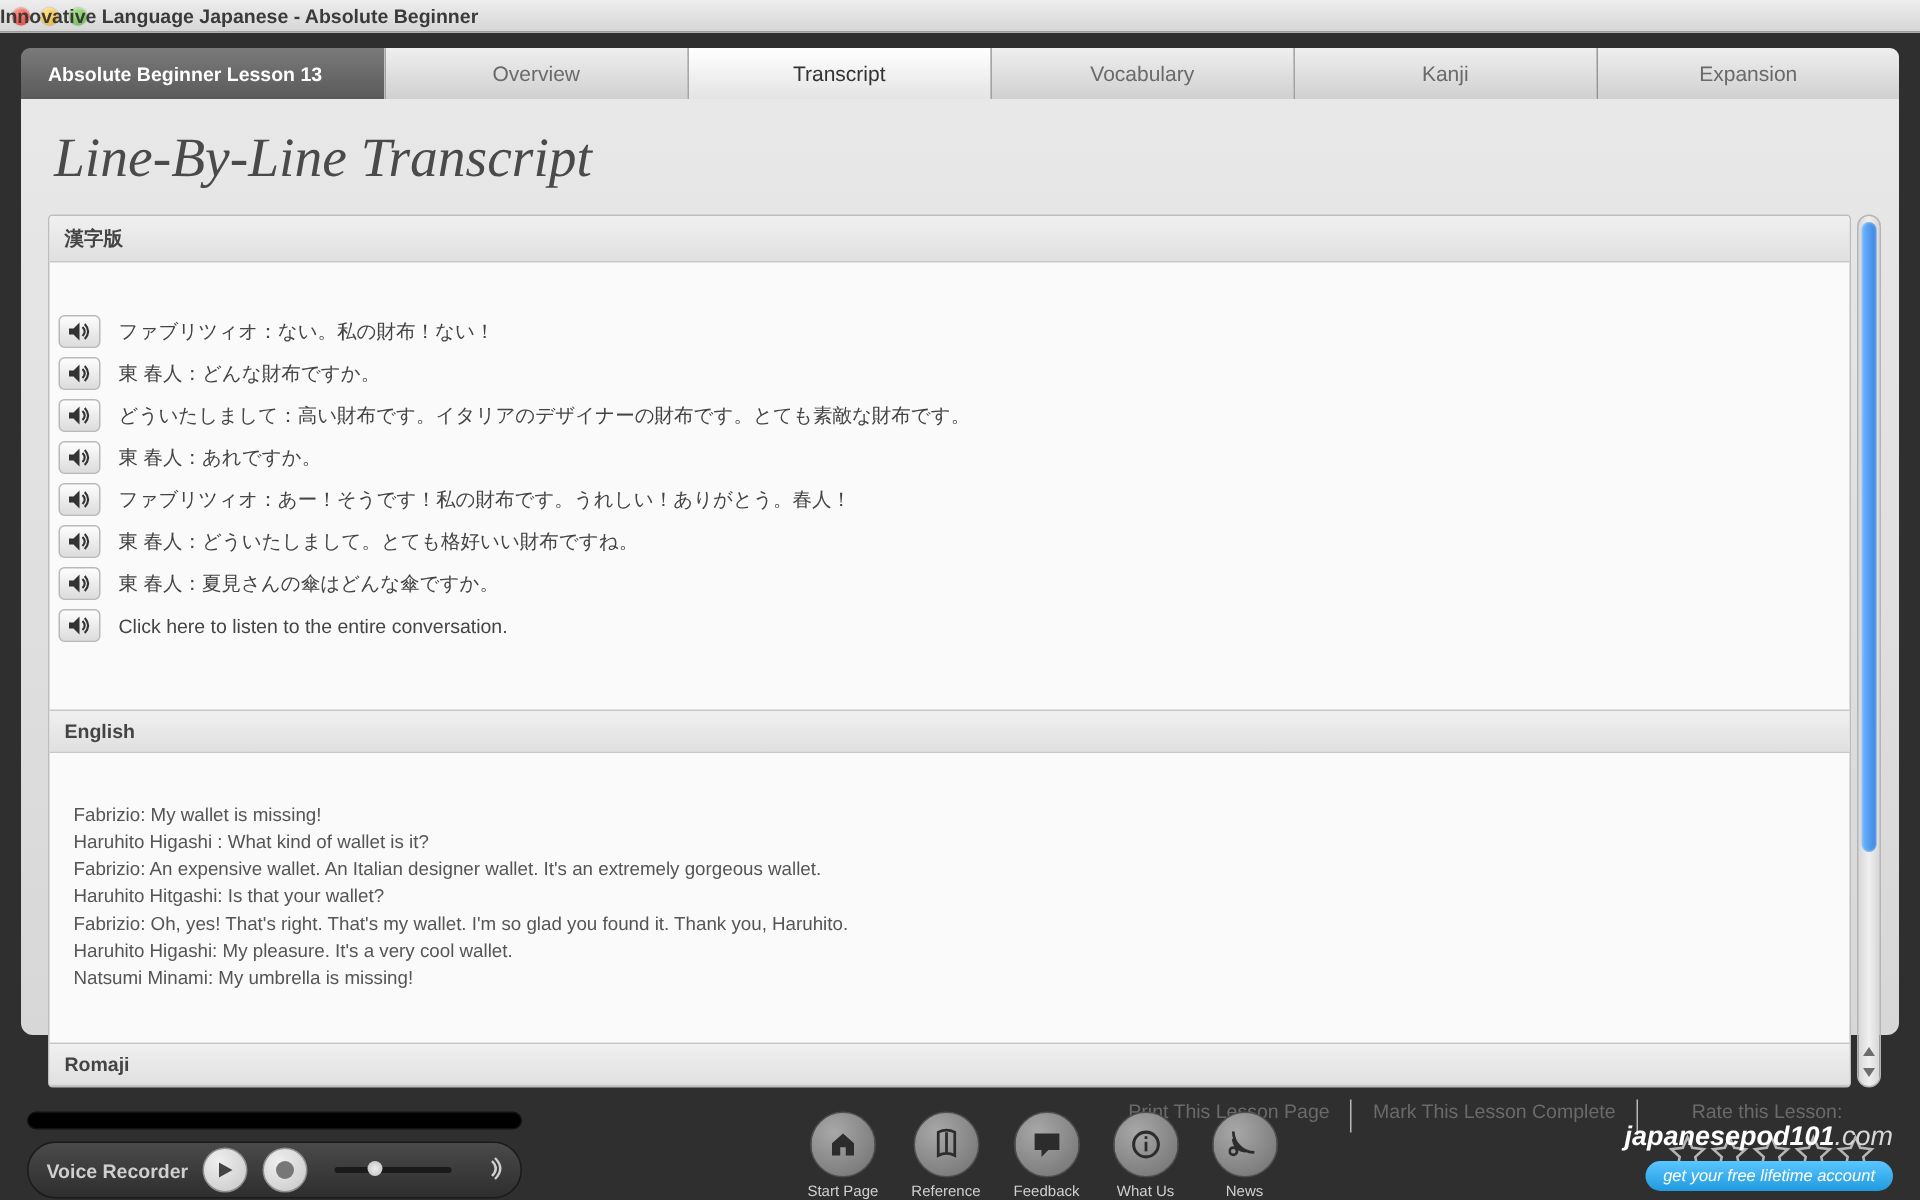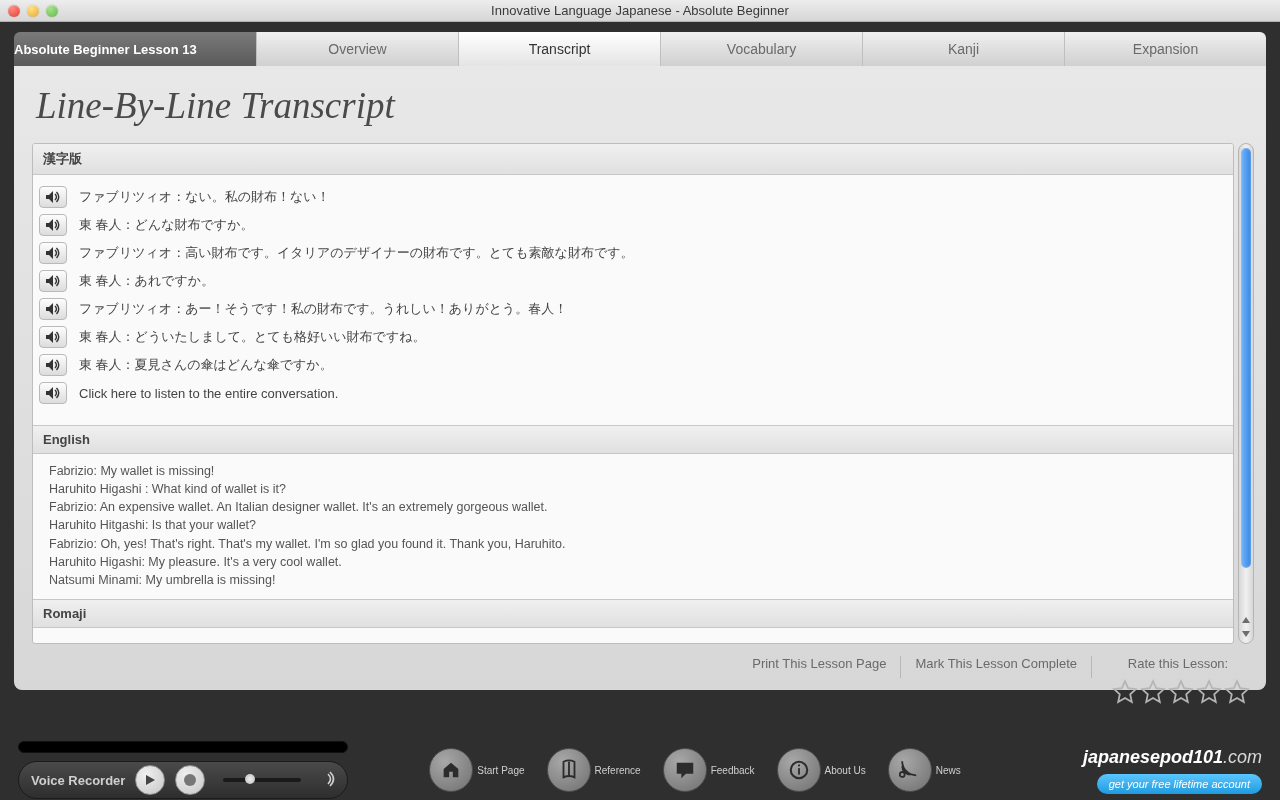--- a/index.html
+++ b/index.html
@@ -5,37 +5,37 @@
 * { margin: 0; padding: 0; box-sizing: border-box; }
 body { width: 1280px; height: 800px; overflow: hidden; font-family: "Lucida Grande","Helvetica Neue",Arial,sans-serif; background: #3a3a3a; }
 
 
 .titlebar { height: 22px; background: linear-gradient(#ededed,#d6d6d6); display: flex; align-items: center; padding: 0 8px; position: relative; border-bottom: 1px solid #b0b0b0; }
 .traffic { display: flex; gap: 7px; }
 .traffic span { width: 12px; height: 12px; border-radius: 50%; display: inline-block; box-shadow: inset 0 1px 1px rgba(255,255,255,.4), 0 0 1px rgba(0,0,0,.4); }
 .tl-close { background: radial-gradient(circle at 35% 30%, #ff8a80, #e33e32); }
 .tl-min { background: radial-gradient(circle at 35% 30%, #ffe27a, #e6a83a); }
 .tl-max { background: radial-gradient(circle at 35% 30%, #a7e28a, #62b84b); }
-.titlebar .title { position: absolute; left: 0; right: 0; text-align: center; font-size: 13px; color: #3a3a3a; pointer-events: none; }
+.titlebar .title { position: absolute; left: 0; right: 0; font-size: 13px; color: #3a3a3a; pointer-events: none; font-weight: bold; }
 
 
 .outer { padding: 10px 14px 6px; background: #2f2f2f; height: 706px; }
 
 
 .tabbar { display: flex; height: 34px; }
-.tabbar .lesson-tag { width: 242px; background: linear-gradient(#7a7a7a,#5a5a5a); color: #fff; font-size: 13px; font-weight: bold; display: flex; align-items: center; border-radius: 6px 0 0 0; }
+.tabbar .lesson-tag { width: 242px; background: linear-gradient(#7a7a7a,#5a5a5a); color: #fff; font-size: 13px; font-weight: bold; display: flex; align-items: center; padding-left: 18px; border-radius: 6px 0 0 0; }
 .tabbar .tab { flex: 1; text-align: center; line-height: 34px; font-size: 14px; color: #6a6a6a; background: linear-gradient(#efefef,#d0d0d0); border-left: 1px solid #bfbfbf; cursor: pointer; }
 .tabbar .tab.active { background: linear-gradient(#ffffff,#e4e4e4); color: #333; }
 .tabbar .tab:last-child { border-radius: 0 6px 0 0; }
 
 
 .card { background: linear-gradient(#e8e8e8,#d7d7d7); border-radius: 0 0 8px 8px; padding: 0 12px 8px 18px; height: 624px; display: flex; flex-direction: column; }
 .page-title { font-family: Georgia, "Times New Roman", serif; font-style: italic; font-size: 37px; color: #4a4a4a; padding: 18px 4px 16px; }
 .scroll-wrap { flex: 1; display: flex; }
-.content { flex: 1; background: #fafafa; border: 1px solid #bdbdbd; border-radius: 3px; overflow: hidden; display: flex; flex-direction: column; }
+.content { flex: 1; background: #fafafa; border: 1px solid #bdbdbd; border-radius: 3px; overflow: hidden; display: flex; flex-direction: column; gap: 24px; }
 .section-hdr { background: linear-gradient(#f0f0f0,#e0e0e0); border-top: 1px solid #c7c7c7; border-bottom: 1px solid #c7c7c7; font-size: 13px; font-weight: bold; color: #444; padding: 6px 10px; }
 .section-hdr:first-child { border-top: none; }
 .lines { padding: 8px 6px 18px; }
 .line { display: flex; align-items: center; padding: 3px 0; font-size: 13px; color: #444; }
 .speaker-btn { width: 28px; height: 22px; margin-right: 12px; background: linear-gradient(#fdfdfd,#dcdcdc); border: 1px solid #b9b9b9; border-radius: 4px; display: flex; align-items: center; justify-content: center; cursor: pointer; flex-shrink: 0; }
 .speaker-btn svg { width: 16px; height: 14px; }
 .english { padding: 8px 16px 10px; font-size: 12.5px; color: #555; line-height: 1.45; }
 .scrollbar { width: 16px; margin-left: 4px; background: linear-gradient(90deg,#d7d7d7,#f0f0f0,#d7d7d7); border: 1px solid #b5b5b5; border-radius: 8px; display: flex; flex-direction: column; align-items: center; padding: 2px 0; }
 .sb-thumb { width: 10px; flex: 0 0 420px; background: linear-gradient(90deg,#6fb7ff,#3a84e0); border-radius: 6px; margin-top: 2px; box-shadow: inset 0 0 2px rgba(255,255,255,.6); }
 .sb-arrow { width: 10px; height: 10px; margin: 2px 0; }
@@ -56,21 +56,21 @@
 .recorder { height: 38px; background: linear-gradient(#4a4a4a,#2e2e2e); border: 1px solid #1b1b1b; border-radius: 20px; display: flex; align-items: center; padding: 0 12px; gap: 10px; color: #cfcfcf; font-size: 13px; font-weight: bold; }
 .rec-label { flex: 0 0 auto; }
 .rec-btn { width: 30px; height: 30px; border-radius: 50%; background: radial-gradient(circle at 35% 30%, #efefef,#c7c7c7); border: 1px solid #8f8f8f; display: flex; align-items: center; justify-content: center; cursor: pointer; }
 .rec-btn svg { width: 12px; height: 12px; }
 .rec-disc { width: 12px; height: 12px; border-radius: 50%; background: #777; }
 .rec-slider { flex: 1; height: 4px; background: #1a1a1a; border-radius: 2px; position: relative; margin: 0 8px; }
 .rec-slider .knob { position: absolute; left: 28%; top: -4px; width: 10px; height: 10px; border-radius: 50%; background: radial-gradient(#eee,#bbb); }
 .rec-wave svg { width: 16px; height: 16px; }
 
 .deck-center { flex: 1; display: flex; justify-content: center; gap: 22px; }
-.navbtn { display: flex; flex-direction: row; align-items: center; gap: 4px; color: #cfcfcf; font-size: 10px; cursor: pointer; }
+.navbtn { display: flex; flex-direction: column; align-items: center; gap: 4px; color: #cfcfcf; font-size: 10px; cursor: pointer; }
 .navbtn .circ { width: 44px; height: 44px; border-radius: 50%; background: radial-gradient(circle at 35% 30%, #a8a8a8,#6f6f6f); border: 1px solid #4e4e4e; display: flex; align-items: center; justify-content: center; }
 .navbtn .circ svg { width: 22px; height: 22px; fill: #2c2c2c; }
 
 .deck-right { width: 220px; display: flex; flex-direction: column; align-items: flex-end; gap: 6px; font-style: italic; }
 .brand-jp { color: #d8d8d8; font-size: 18px; font-family: Arial,sans-serif; }
 .brand-jp b { color: #fff; }
 .cta { background: linear-gradient(#5bc6ff,#1f9adf); color: #fff; font-size: 11px; padding: 4px 12px; border-radius: 10px; cursor: pointer; }
 </style>
 </head>
 <body>
@@ -121,21 +121,21 @@
               </span>
               <span>東 春人：どんな財布ですか。</span>
             </div>
             <div class="line">
               <span class="speaker-btn">
                 <svg viewBox="0 0 16 14">
                   <path d="M1 5 L4 5 L8 1 L8 13 L4 9 L1 9 Z" fill="#333"></path>
                   <path d="M10 4 Q13 7 10 10 M11.5 2 Q16 7 11.5 12" stroke="#333" stroke-width="1.4" fill="none"></path>
                 </svg>
               </span>
-              <span>ファブリツィオ：高い財布です。イタリアのデザイナーの財布です。とても素敵な財布です。</span>
+              <span>どういたしまして：高い財布です。イタリアのデザイナーの財布です。とても素敵な財布です。</span>
             </div>
             <div class="line">
               <span class="speaker-btn">
                 <svg viewBox="0 0 16 14">
                   <path d="M1 5 L4 5 L8 1 L8 13 L4 9 L1 9 Z" fill="#333"></path>
                   <path d="M10 4 Q13 7 10 10 M11.5 2 Q16 7 11.5 12" stroke="#333" stroke-width="1.4" fill="none"></path>
                 </svg>
               </span>
               <span>東 春人：あれですか。</span>
             </div>
@@ -292,21 +292,21 @@
         <span>Feedback</span>
       </div>
       <div class="navbtn">
         <div class="circ">
           <svg viewBox="0 0 24 24">
             <circle cx="12" cy="12" r="9" fill="none" stroke="#2c2c2c" stroke-width="2.2"></circle>
             <rect x="11" y="10" width="2" height="7"></rect>
             <rect x="11" y="6" width="2" height="2"></rect>
           </svg>
         </div>
-        <span>About Us</span>
+        <span>What Us</span>
       </div>
       <div class="navbtn">
         <div class="circ">
           <svg viewBox="0 0 24 24">
             <path d="M5 5 Q5 12 10 17 Q15 22 22 22 M5 11 Q5 15 8 18 Q11 21 15 21 M5 18 A3 3 0 1 0 5 24 A3 3 0 1 0 5 18" fill="none" stroke="#2c2c2c" stroke-width="2.2" transform="translate(-1 -2) scale(.9)"></path>
           </svg>
         </div>
         <span>News</span>
       </div>
     </div>

